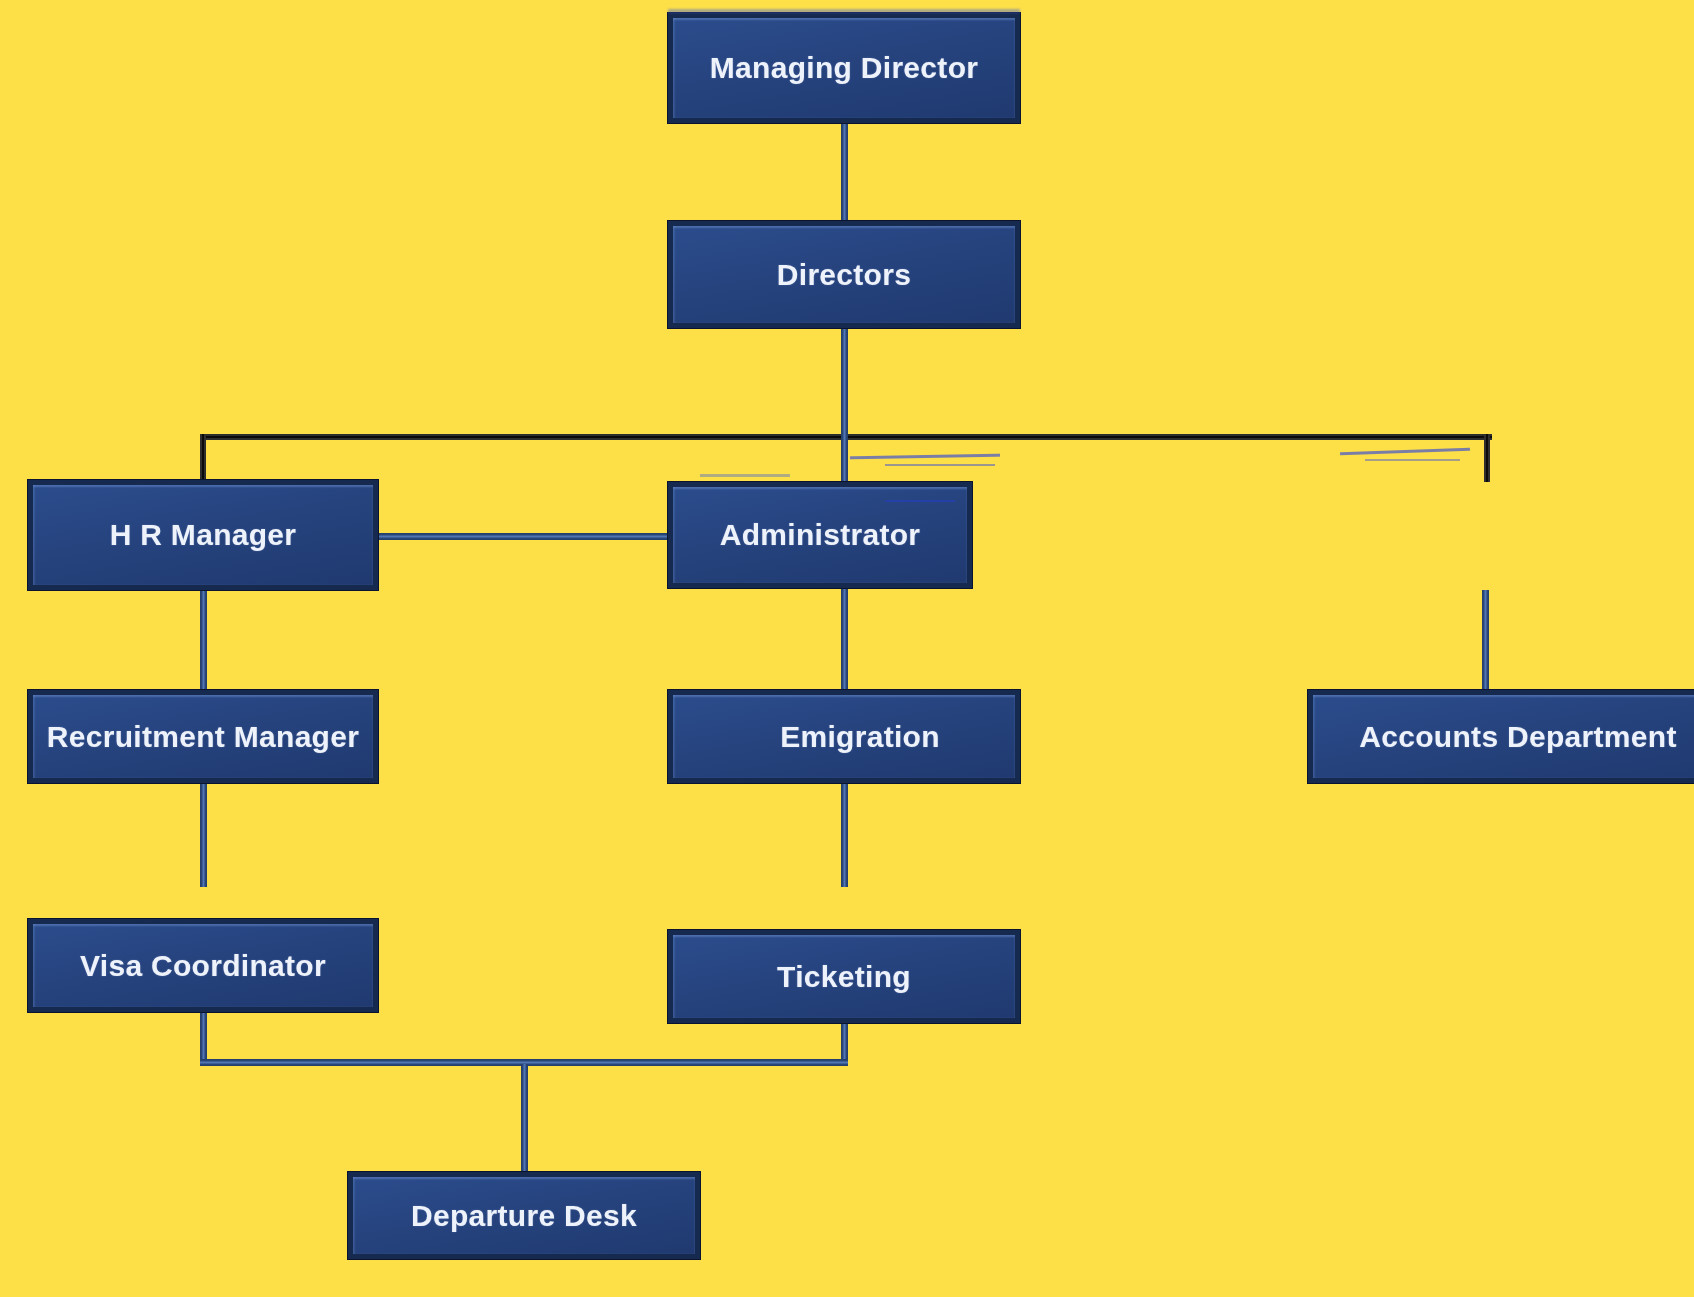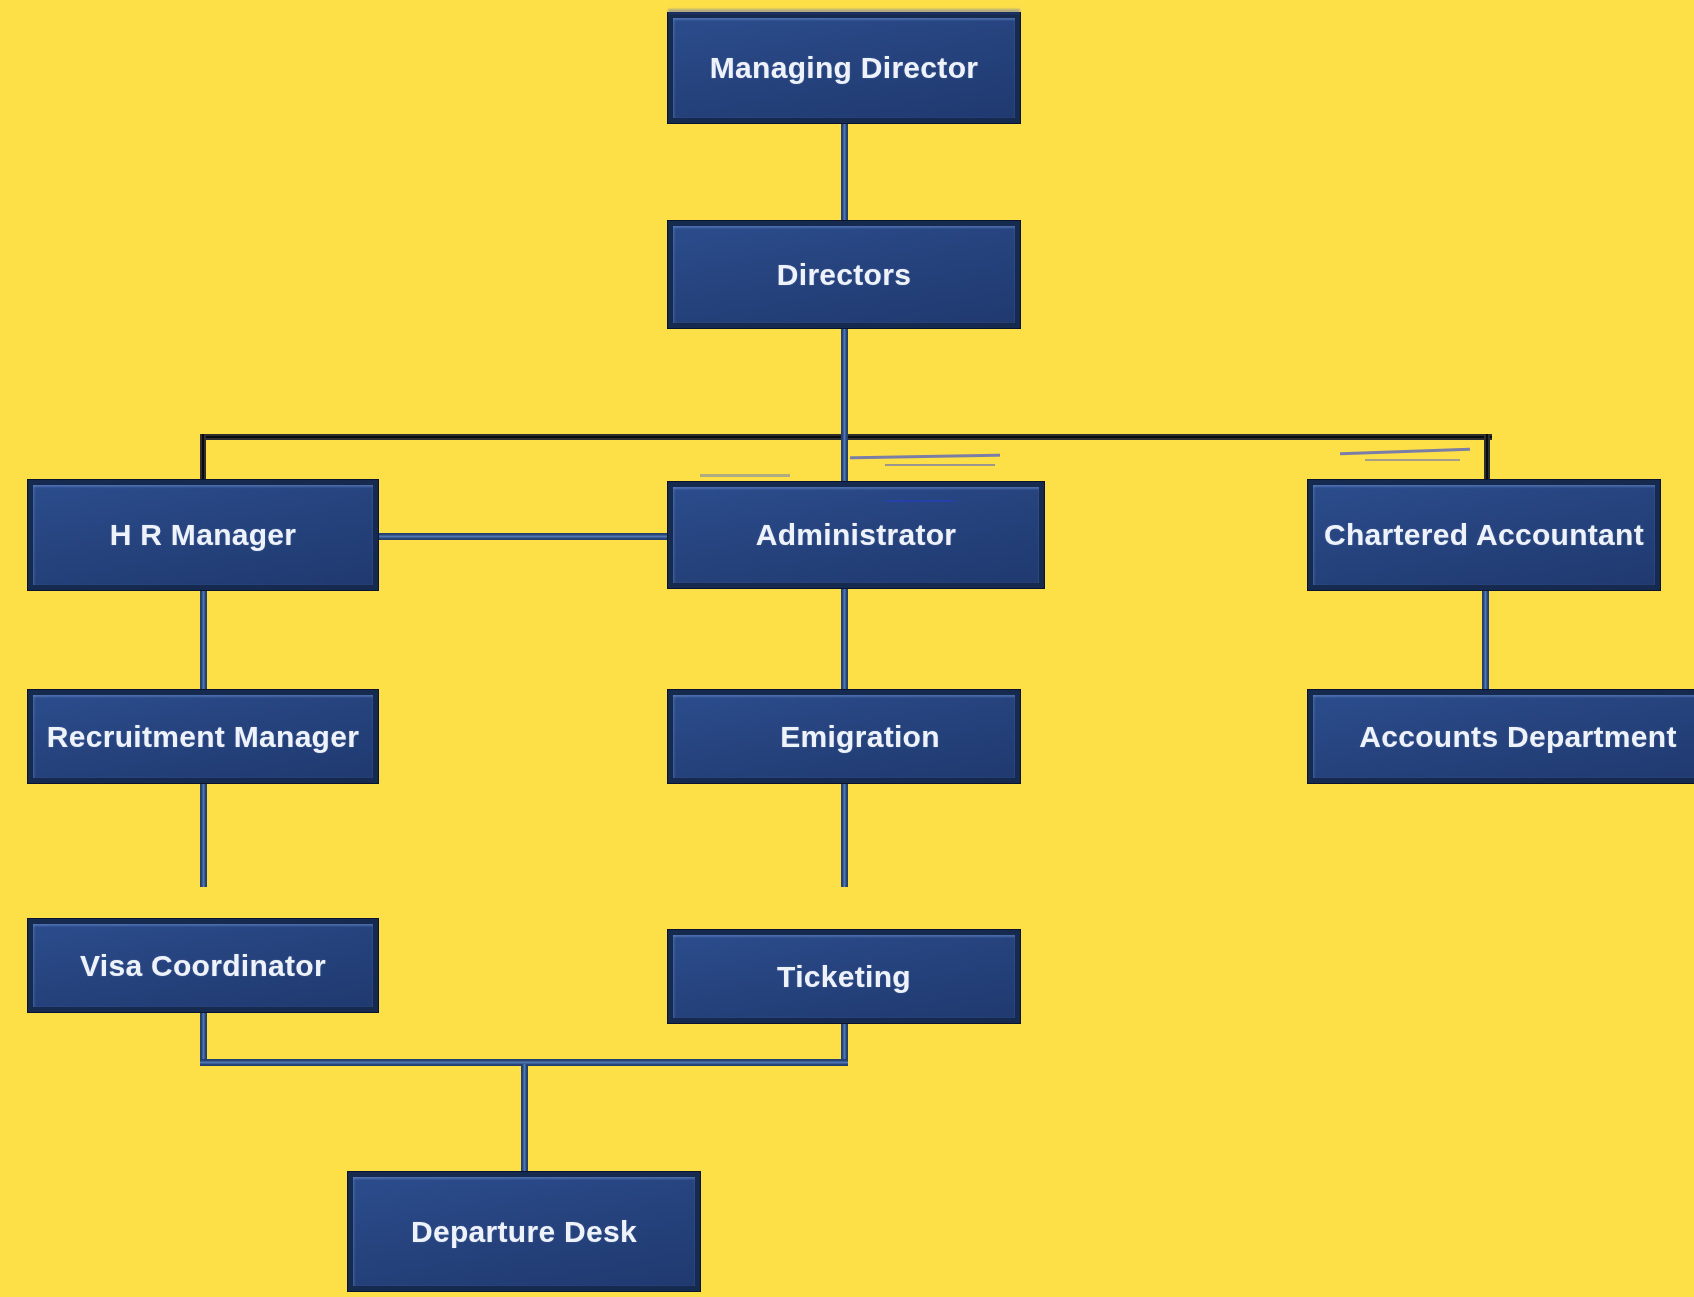--- a/index.html
+++ b/index.html
@@ -78,27 +78,24 @@
   </div>
 
   <div class="node" style="left:668px; top:221px; width:352px; height:107px;">
     <span>Directors</span>
   </div>
 
   <div class="node" style="left:28px; top:480px; width:350px; height:110px;">
     <span>H R Manager</span>
   </div>
 
-  <div class="node" style="left:668px; top:482px; width:376px; height:106px;">
+  <div class="node" style="left:668px; top:482px; width:304px; height:106px;">
     <span>Administrator</span>
   </div>
 
-  <div class="node" style="left:1308px; top:480px; width:352px; height:110px;">
-    <span>Chartered Accountant</span>
-  </div>
 
   <div class="node" style="left:28px; top:690px; width:350px; height:93px;">
     <span>Recruitment Manager</span>
   </div>
 
   <div class="node" style="left:668px; top:690px; width:352px; height:93px;padding-left:32px;">
     <span>Emigration</span>
   </div>
 
   <div class="node" style="left:1308px; top:690px; width:420px; height:93px;">
@@ -106,21 +103,21 @@
   </div>
 
   <div class="node" style="left:28px; top:887px; width:350px; height:93px;margin-top:32px;">
     <span>Visa Coordinator</span>
   </div>
 
   <div class="node" style="left:668px; top:887px; width:352px; height:93px;margin-top:43px;">
     <span>Ticketing</span>
   </div>
 
-  <div class="node" style="left:348px; top:1172px; width:352px; height:119px;">
+  <div class="node" style="left:348px; top:1172px; width:352px; height:87px;">
     <span>Departure Desk</span>
   </div>
 
   <div class="artifact" style="left:668px; top:9px; width:352px; height:4px; background:rgba(70,100,210,0.45); filter:blur(1px);"></div>
   <div class="artifact" style="left:850px; top:455px; width:150px; height:3px; background:rgba(35,60,230,0.6); transform:rotate(-1deg); filter:blur(0.5px);"></div>
   <div class="artifact" style="left:885px; top:464px; width:110px; height:2px; background:rgba(35,60,230,0.45); filter:blur(0.5px);"></div>
   <div class="artifact" style="left:885px; top:500px; width:70px; height:2px; background:rgba(35,60,230,0.4); filter:blur(0.5px);"></div>
   <div class="artifact" style="left:1340px; top:450px; width:130px; height:3px; background:rgba(35,60,230,0.6); transform:rotate(-2deg); filter:blur(0.5px);"></div>
   <div class="artifact" style="left:1365px; top:459px; width:95px; height:2px; background:rgba(35,60,230,0.4); filter:blur(0.5px);"></div>
   <div class="artifact" style="left:700px; top:474px; width:90px; height:3px; background:rgba(60,95,220,0.4); filter:blur(0.5px);"></div>

